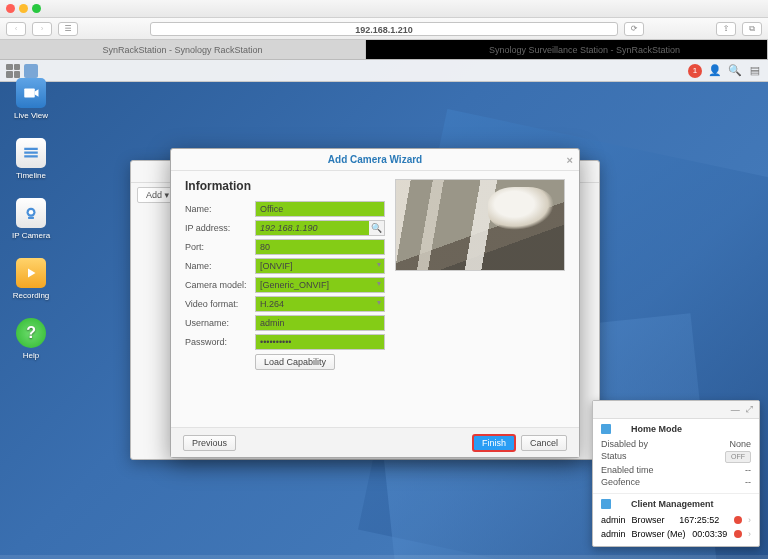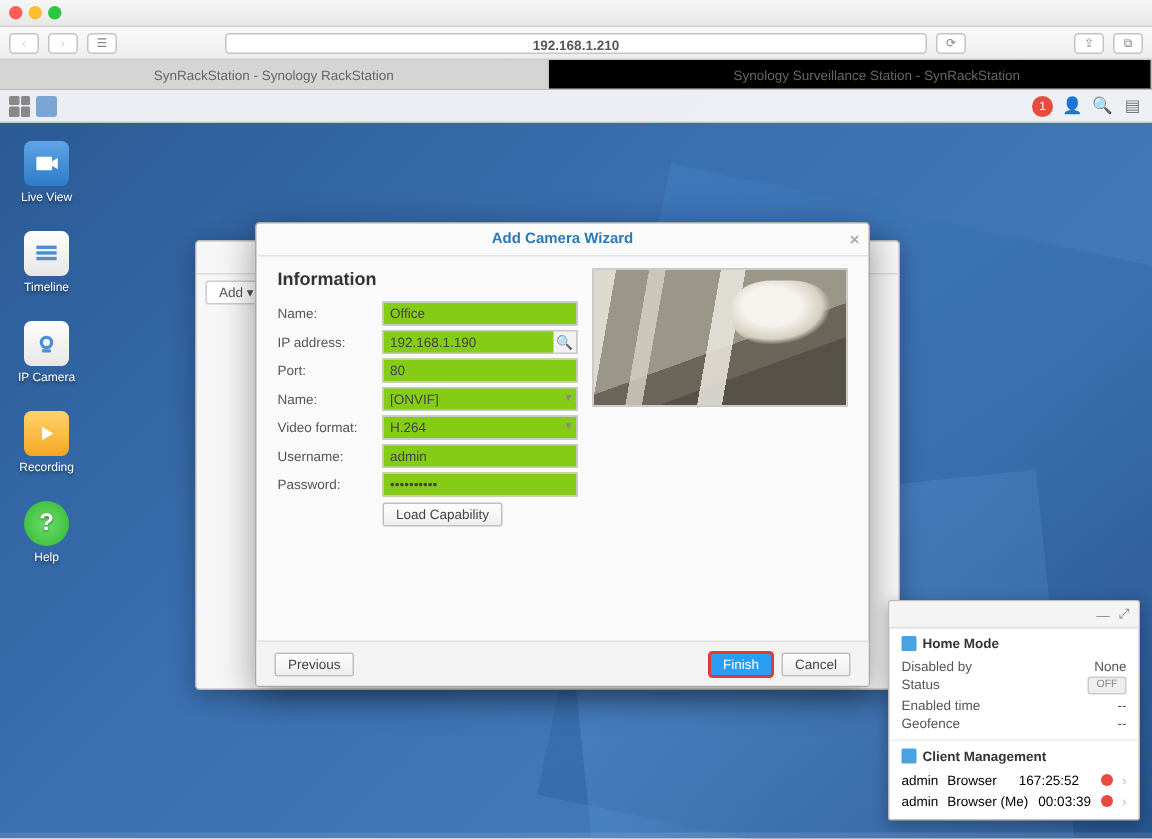--- a/index.html
+++ b/index.html
@@ -27,21 +27,21 @@
 
 .dsm-topbar { position:relative; height:22px; background:rgba(245,245,247,.95); border-bottom:1px solid #c8c8c8; display:flex; align-items:center; padding:0 6px; z-index:2;}
 .grid-icon { width:14px; height:14px; margin-right:4px; display:grid; grid-template-columns:1fr 1fr; grid-template-rows:1fr 1fr; gap:1px; }
 .grid-icon span { background:#888; border-radius:1px; }
 .cam-ic { width:14px; height:14px; background:#7aa6d6; border-radius:2px; }
 .topbar-right { margin-left:auto; display:flex; gap:6px; align-items:center; }
 .badge { width:14px; height:14px; border-radius:50%; background:#e74c3c; color:#fff; font-size:8px; display:flex; align-items:center; justify-content:center; }
 .icn { width:14px; height:14px; display:flex; align-items:center; justify-content:center; color:#777; font-size:11px; }
 
 
-.desktop-icons { position:absolute; left:12px; top:34px; display:flex; flex-direction:column; gap:18px; z-index:2; }
+.desktop-icons { position:absolute; left:12px; top:18px; display:flex; flex-direction:column; gap:18px; z-index:2; }
 .dicon { display:flex; flex-direction:column; align-items:center; gap:3px; color:#fff; font-size:8px; text-shadow:0 1px 2px rgba(0,0,0,.5); }
 .dicon .box { width:30px; height:30px; border-radius:5px; background:linear-gradient(#fff,#e6e6e6); display:flex; align-items:center; justify-content:center; }
 .box.blue { background:linear-gradient(#5fa4e6,#2d7bc9); }
 .box.yellow { background:linear-gradient(#ffd36b,#f5a623); }
 .box.green { background:radial-gradient(#6edc6e,#2eb82e); border-radius:50%; color:#fff; font-size:16px; font-weight:bold; }
 .box svg { width:18px; height:18px; }
 
 
 .bg-window { position:absolute; left:130px; top:100px; width:470px; height:300px; background:#f7f7f7; border:1px solid #b8b8b8; border-radius:3px; box-shadow:0 4px 16px rgba(0,0,0,.3); z-index:3; }
 .bg-window .bgw-bar { height:22px; border-bottom:1px solid #ddd; }
@@ -52,21 +52,21 @@
 .modal { position:absolute; left:170px; top:88px; width:410px; height:310px; background:#fafafa; border:1px solid #a8a8a8; border-radius:3px; box-shadow:0 6px 24px rgba(0,0,0,.4); z-index:5; display:flex; flex-direction:column; }
 .modal-title { height:22px; display:flex; align-items:center; justify-content:center; color:#2a7ab8; font-size:10px; font-weight:600; border-bottom:1px solid #e2e2e2; position:relative; }
 .modal-close { position:absolute; right:6px; color:#aaa; font-size:11px; cursor:pointer; }
 .modal-body { flex:1; padding:8px 14px; display:flex; gap:10px; }
 .form-col { width:200px; }
 .form-col h3 { font-size:12px; font-weight:bold; color:#333; margin-bottom:8px; }
 .frow { display:flex; align-items:center; margin-bottom:3px; }
 .frow label { width:70px; font-size:9px; color:#555; }
 .frow .ctrl { flex:1; position:relative; }
 .inp, .sel { width:100%; height:16px; border:1px solid #c8c8c8; background:#84cc16; font-size:9px; padding:0 4px; color:#444; }
-.inp.with-btn { padding-right:33px; }
+.inp.with-btn { padding-right:33px;font-style:italic; }
 .searchbtn { position:absolute; right:0; top:0; width:16px; height:16px; border:1px solid #c8c8c8; border-left:none; background:#f2f2f2; display:flex; align-items:center; justify-content:center; font-size:9px; color:#666; }
 .sel { appearance:none; }
 .sel-wrap::after { content:"▾"; position:absolute; right:4px; top:2px; font-size:8px; color:#888; pointer-events:none; }
 .btnrow { margin-left:70px; margin-top:4px; display:flex; align-items:center; gap:6px; }
 .btn { padding:2px 8px; background:linear-gradient(#fdfdfd,#efefef); border:1px solid #bfbfbf; border-radius:2px; font-size:9px; color:#444; cursor:pointer; }
 .btn.hl-red { outline:2px solid #e53935; outline-offset:-1px; }
 .check { color:#2eb82e; font-size:11px; }
 .preview { flex:1; height:92px; background:#9a9688; border:1px solid #ccc; position:relative; overflow:hidden; }
 .preview::before{content:"";position:absolute;inset:0;background:
   linear-gradient(100deg, rgba(230,225,215,.9) 0 8%, transparent 8% 20%, rgba(215,210,198,.8) 20% 26%, transparent 26% 46%, rgba(235,232,225,.85) 46% 55%, transparent 55% 100%),
@@ -74,21 +74,21 @@
 .preview::after{content:"";position:absolute;left:55%;right:6%;top:8%;bottom:45%;background:radial-gradient(ellipse at 40% 40%, #f5f3ee 0 35%, #d6cfc0 60%, transparent 70%);border-radius:40%;filter:blur(.4px);}
 .modal-footer { height:30px; border-top:1px solid #e2e2e2; display:flex; align-items:center; padding:0 12px; background:#f3f3f3; }
 .modal-footer .spacer { flex:1; }
 .btn.primary { background:#2a9df4; color:#fff; border-color:#1b7fcf; }
 .btn.primary.hl-red { outline:2px solid #e53935; }
 
 
 .side-panel { position:absolute; right:8px; bottom:12px; width:168px; background:#fff; border:1px solid #bcbcbc; border-radius:2px; box-shadow:0 3px 10px rgba(0,0,0,.3); z-index:6; font-size:9px; }
 .sp-title { height:18px; background:#f4f4f4; border-bottom:1px solid #ddd; display:flex; align-items:center; justify-content:flex-end; padding:0 6px; gap:6px; color:#888; }
 .sp-section { padding:5px 8px; border-bottom:1px solid #eee; }
-.sp-head { display:flex; align-items:center; gap:4px; font-weight:bold; color:#333; margin-bottom:4px; }
+.sp-head { display:flex; align-items:center; gap:20px; font-weight:bold; color:#333; margin-bottom:4px; }
 .sp-head .sq { width:10px; height:10px; background:#4aa3e0; border-radius:1px; }
 .sp-row { display:flex; justify-content:space-between; padding:1px 0; color:#555; }
 .sp-row .toggle { width:26px; height:12px; background:#eee; border:1px solid #ccc; border-radius:2px; font-size:7px; text-align:center; line-height:10px; color:#888; }
 .cm-row { display:flex; align-items:center; gap:6px; padding:2px 0; }
 .cm-row .dot { width:8px; height:8px; background:#e74c3c; border-radius:50%; margin-left:auto; }
 .cm-row .chev { color:#bbb; }
 
 .taskbar { position:absolute; left:0; right:0; bottom:0; height:4px; background:rgba(255,255,255,.1); z-index:1; }
 </style>
 </head>
@@ -210,20 +210,24 @@
         <div class="frow">
             <label>Port:</label>
           <div class="ctrl"><input class="inp" value="80" style=""></div>
           </div>
 
         <div class="frow">
             <label>Name:</label>
           <div class="ctrl sel-wrap"><input class="sel" readonly="" value="[ONVIF]" style=""></div>
           </div>
 
+        <div class="frow">
+            <label>Camera model:</label>
+          <div class="ctrl sel-wrap"><input class="sel" readonly="" value="[Generic_ONVIF]" style=""></div>
+          </div>
 
         <div class="frow">
             <label>Video format:</label>
           <div class="ctrl sel-wrap"><input class="sel" readonly="" value="H.264" style=""></div>
           </div>
 
         <div class="frow">
             <label>Username:</label>
           <div class="ctrl"><input class="inp" value="admin" style=""></div>
           </div>

